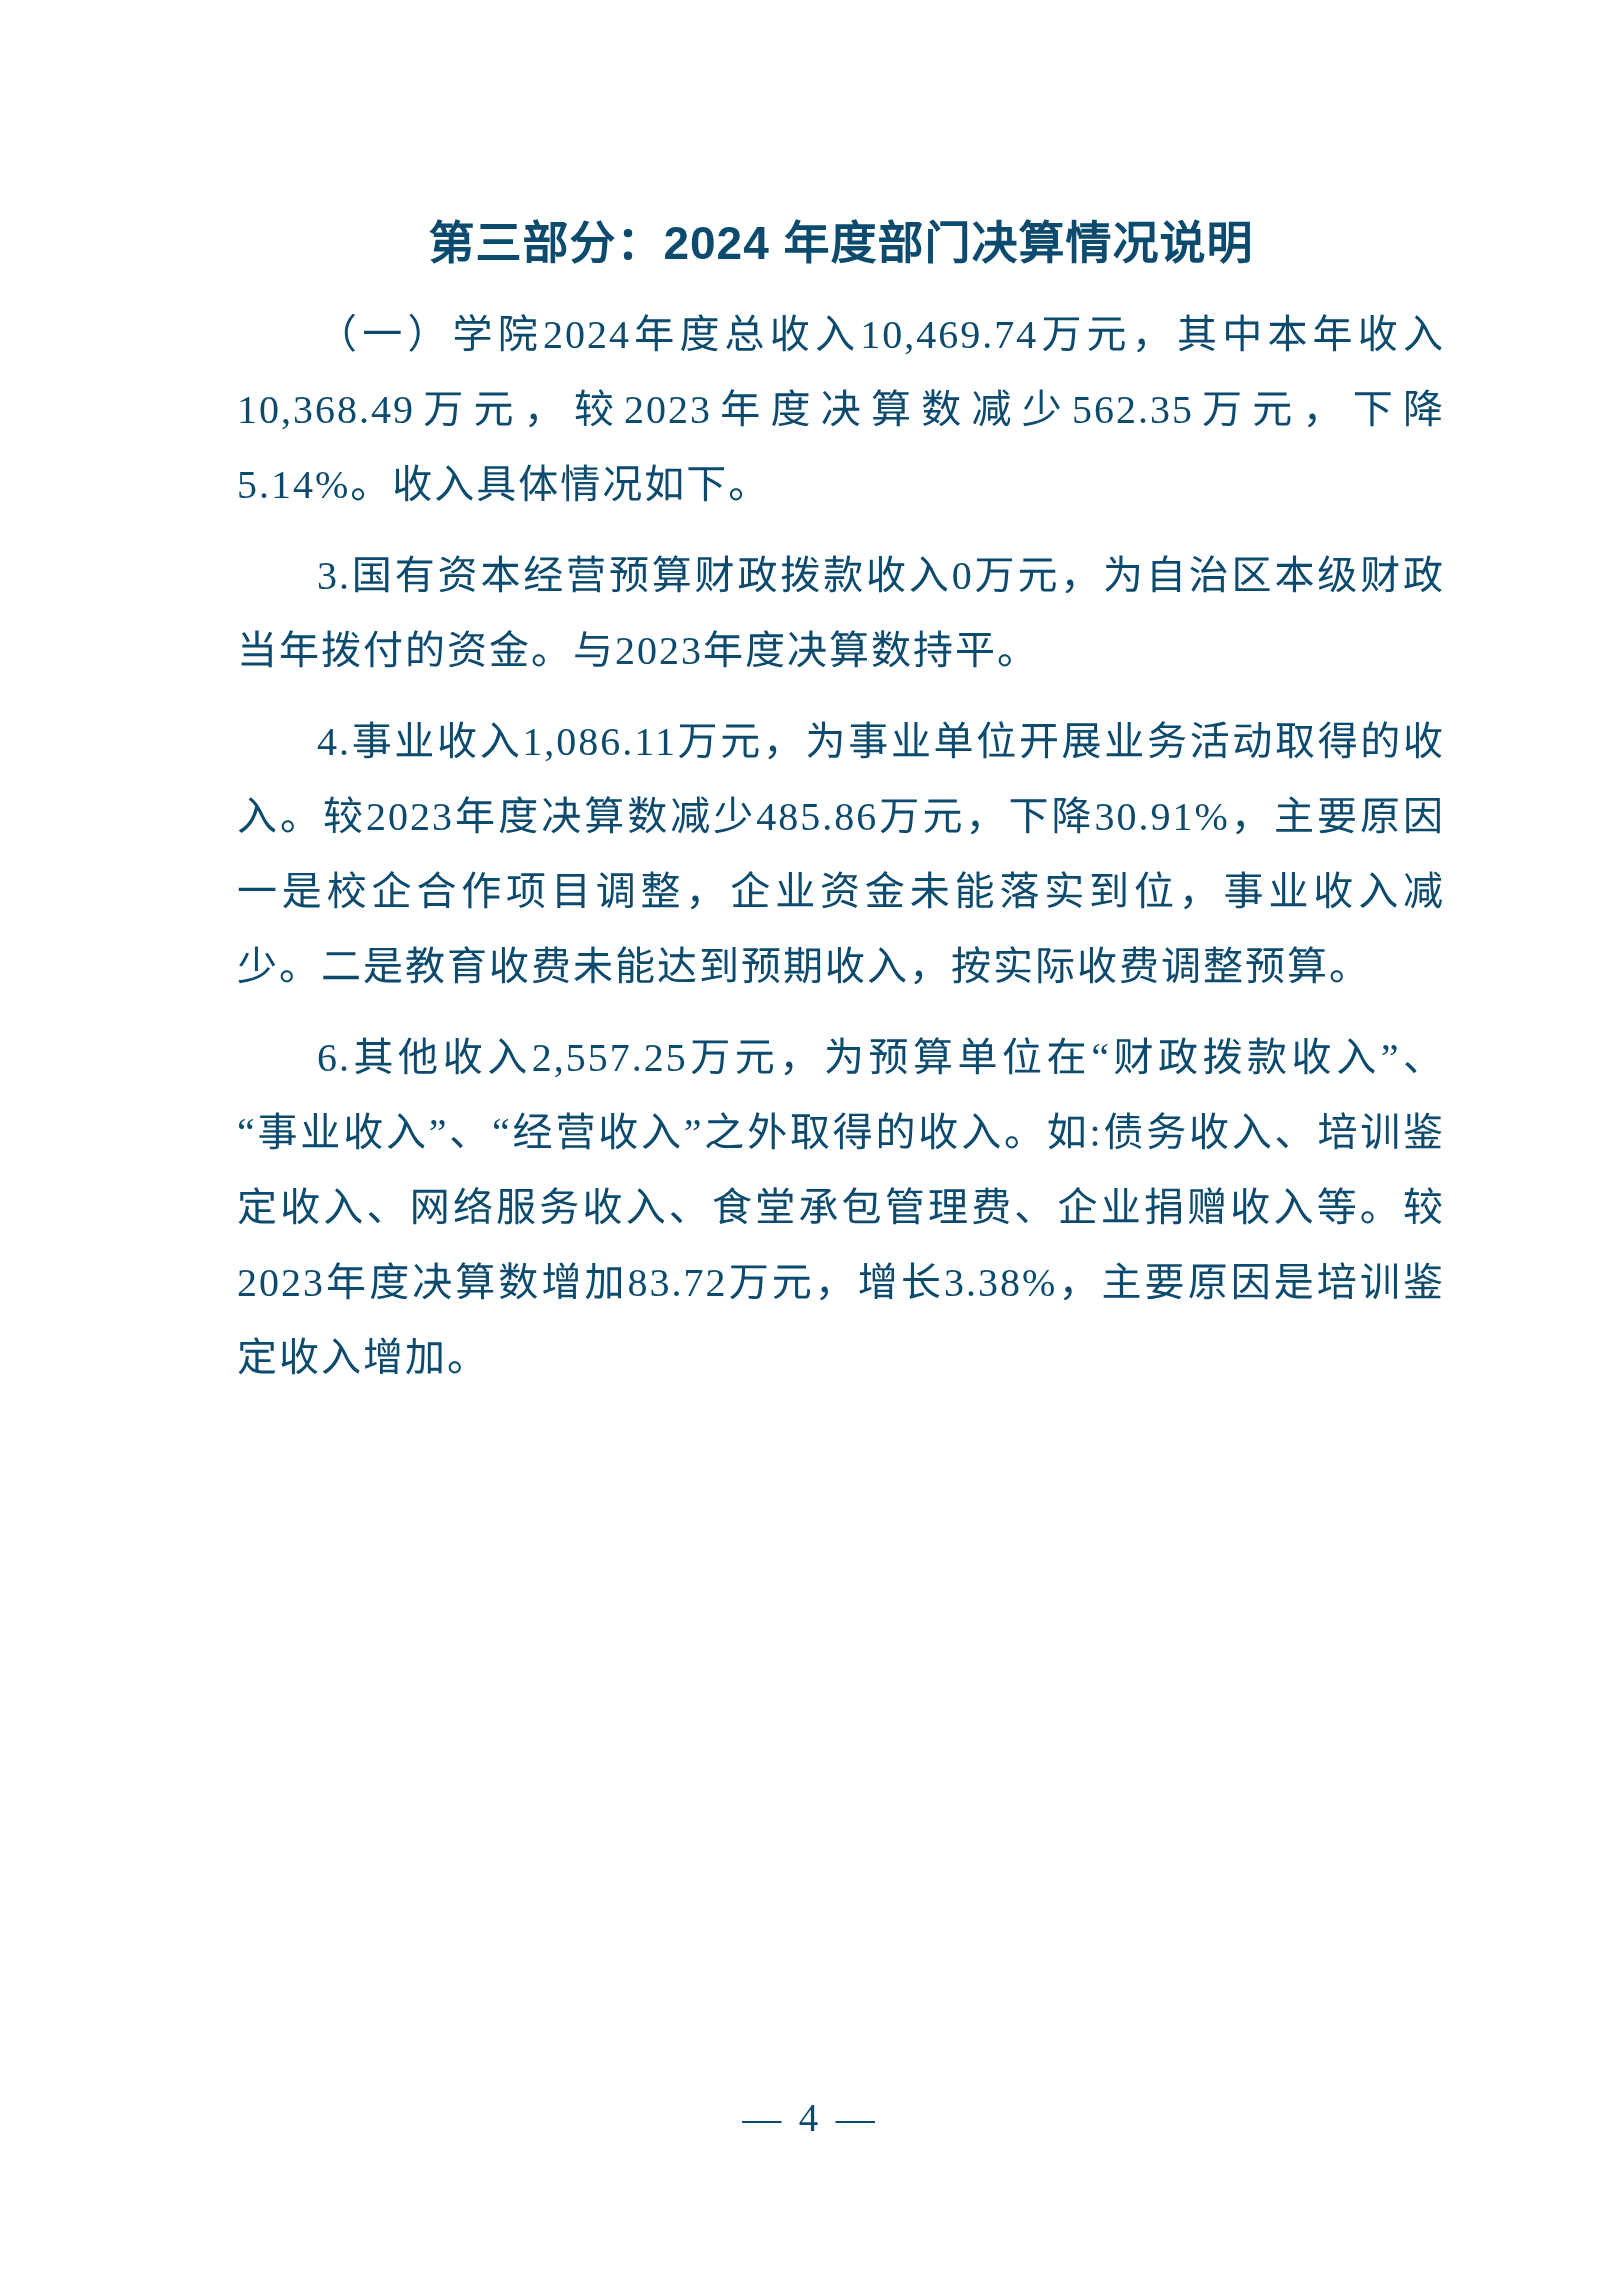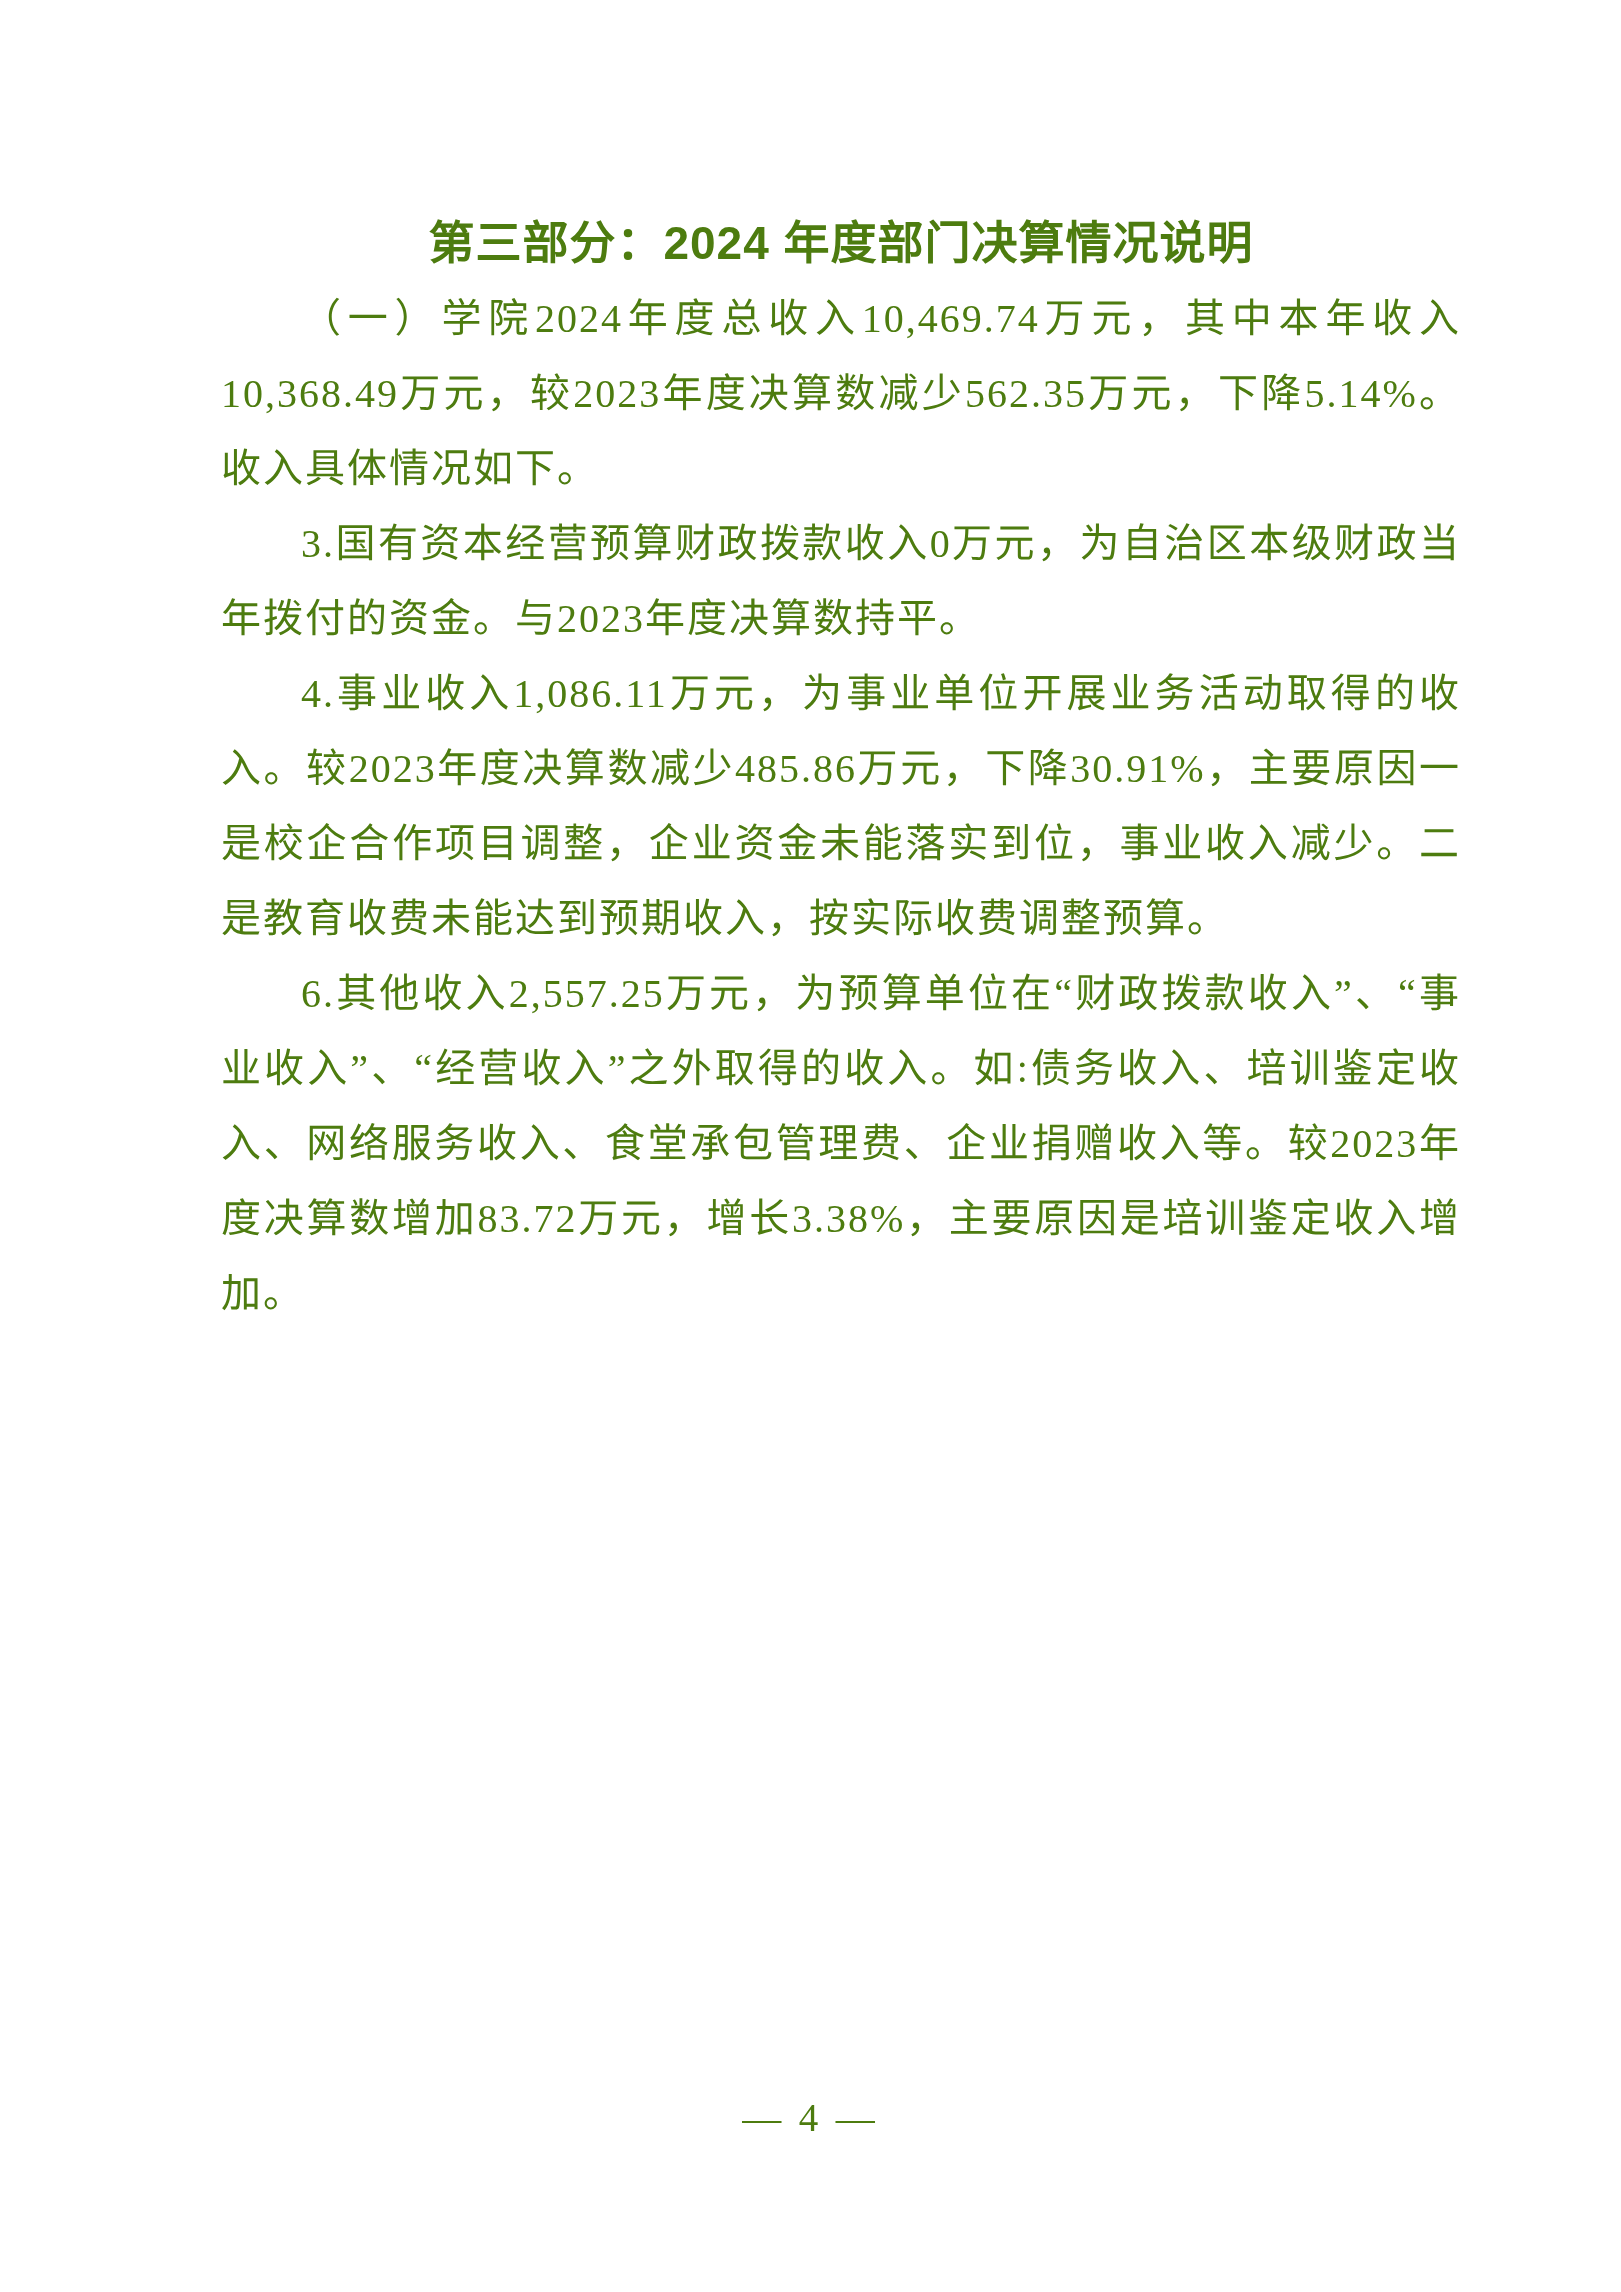--- a/index.html
+++ b/index.html
@@ -5,21 +5,21 @@
   html, body {
     margin: 0;
     padding: 0;
     background: #ffffff;
   }
   .page {
     position: relative;
     width: 1621px;
     height: 2293px;
     background: #ffffff;
-    color: #4d7c0f;
+    color: #0c4a6e;
     overflow: hidden;
     font-family: "Liberation Serif", "DejaVu Serif", serif;
   }
   .content {
     position: absolute;
     left: 221px;
     top: 206px;
     width: 1240px;
   }
   .doc-title {
@@ -34,21 +34,21 @@
   .section-heading {
     font-family: "Liberation Sans", "DejaVu Sans", sans-serif;
     font-weight: bold;
     font-size: 44px;
     line-height: 75px;
     text-indent: 78px;
     letter-spacing: 1px;
     white-space: nowrap;
   }
   p.body-para {
-    margin: 0;
+    margin: 16px;
     font-size: 40px;
     line-height: 75px;
     letter-spacing: 2px;
     text-align: justify;
     text-justify: inter-ideograph;
     text-indent: 2em;
   }
   .page-footer {
     position: absolute;
     left: 0;

